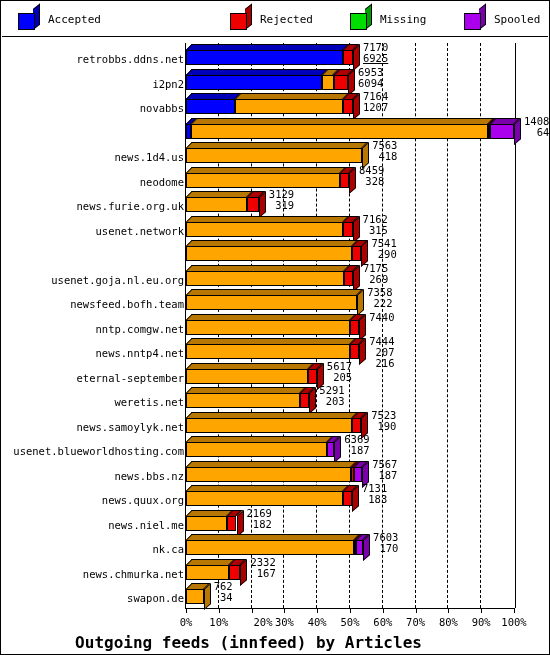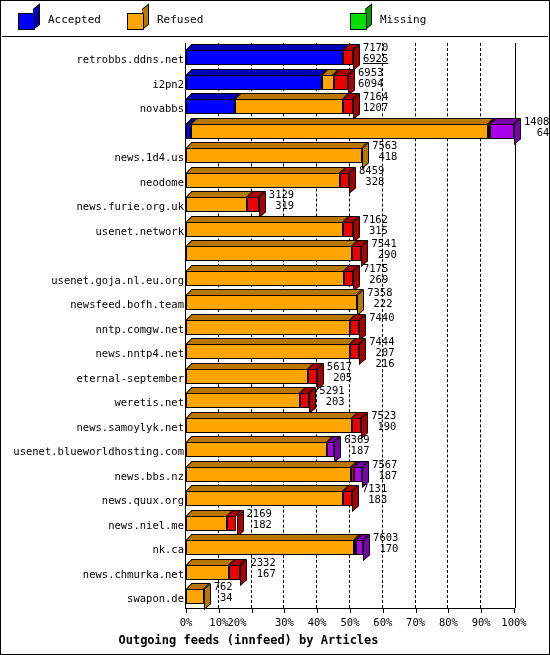--- a/index.html
+++ b/index.html
@@ -46,51 +46,58 @@
   .top{position:absolute;height:6px;border:1px solid #000;border-bottom:none;box-sizing:border-box;
        transform:skewX(-45deg);transform-origin:bottom left;}
   .cap{position:absolute;top:0px;width:7px;height:21px;border:1px solid #000;box-sizing:border-box;
        transform:skewY(-41deg);transform-origin:top left;}
   .vals{position:absolute;font-size:10.5px;color:#000;white-space:nowrap;line-height:11px;}
   
   #xticks{position:absolute;left:0;top:580px;width:546px;height:16px;}
   .xt{position:absolute;font-size:10.5px;color:#000;transform:translateX(-50%);}
   #xtitle{
     position:absolute;left:0;top:597px;width:493px;text-align:center;
-    font-size:12px;font-weight:bold;color:#000;
+    font-size:16px;font-weight:bold;color:#000;
   }
   .baseline{position:absolute;left:183px;top:572px;width:330px;height:0;border-top:1px solid #000;}
   .tickmark{position:absolute;top:572px;width:0;height:5px;border-left:1px solid #000;}
 </style>
 </head>
 <body>
 
 <div id="frame">
 
   <div id="legend">
       <div class="lg" style="position: absolute; left: 16px; margin-left: 0px;">
         <div class="lgbox">
           <div class="sd" style="background: rgb(0, 0, 184); transform: skewY(-38deg); transform-origin: left top;"></div>
           <div class="face" style="background: rgb(0, 0, 255);"></div>
         </div>
         <span class="lgtxt">Accepted</span>
       </div>
-      <div class="lg" style="position: absolute; left: 125px; margin-left: 0px;">
+      <div class="lg" style="position: absolute; left: 228px; margin-left: 0px;">
         <div class="lgbox">
-          <div class="sd" style="background: rgb(184, 119, 0); transform: skewY(-38deg); transform-origin: left top;"></div>
-          <div class="face" style="background: rgb(255, 165, 0);"></div>
-        </div>
-        <span class="lgtxt">Refused</span>
+          <div class="sd" style="background: rgb(171, 0, 0); transform: skewY(-38deg); transform-origin: left top;"></div>
+          <div class="face" style="background: rgb(238, 0, 0);"></div>
+        </div>
+        <span class="lgtxt">Rejected</span>
       </div>
       <div class="lg" style="position: absolute; left: 348px; margin-left: 0px;">
         <div class="lgbox">
           <div class="sd" style="background: rgb(0, 159, 0); transform: skewY(-38deg); transform-origin: left top;"></div>
           <div class="face" style="background: rgb(0, 221, 0);"></div>
         </div>
         <span class="lgtxt">Missing</span>
+      </div>
+      <div class="lg" style="position: absolute; left: 462px; margin-left: 0px;">
+        <div class="lgbox">
+          <div class="sd" style="background: rgb(122, 0, 171); transform: skewY(-38deg); transform-origin: left top;"></div>
+          <div class="face" style="background: rgb(170, 0, 238);"></div>
+        </div>
+        <span class="lgtxt">Spooled</span>
       </div>
     </div>
 
   <div id="plot">
     <div id="axisbox">
         <div class="gridline" style="left: 31.8px;"></div>
         <div class="gridline" style="left: 64.6px;"></div>
         <div class="gridline" style="left: 97.4px;"></div>
         <div class="gridline" style="left: 130.2px;"></div>
         <div class="gridline" style="left: 163px;"></div>
@@ -401,21 +408,21 @@
           <div class="cap" style="left: 201.712px; top: 6px; background: rgb(184, 119, 0);"></div>
           <div class="vals" style="left: 211.712px; top: -2px;">
             <div>762</div>
             <div style="text-align: right;">34</div>
           </div>
         </div>
       </div>
     <div id="xticks">
         <div class="xt" style="left: 184px;">0%</div>
         <div class="xt" style="left: 216.8px;">10%</div>
-        <div class="xt" style="left: 235px;">20%</div>
+        <div class="xt" style="left: 261px;">20%</div>
         <div class="xt" style="left: 282.4px;">30%</div>
         <div class="xt" style="left: 315.2px;">40%</div>
         <div class="xt" style="left: 348px;">50%</div>
         <div class="xt" style="left: 380.8px;">60%</div>
         <div class="xt" style="left: 413.6px;">70%</div>
         <div class="xt" style="left: 446.4px;">80%</div>
         <div class="xt" style="left: 479.2px;">90%</div>
         <div class="xt" style="left: 512px;">100%</div>
       </div>
     <div id="xtitle">Outgoing feeds (innfeed) by Articles</div>

